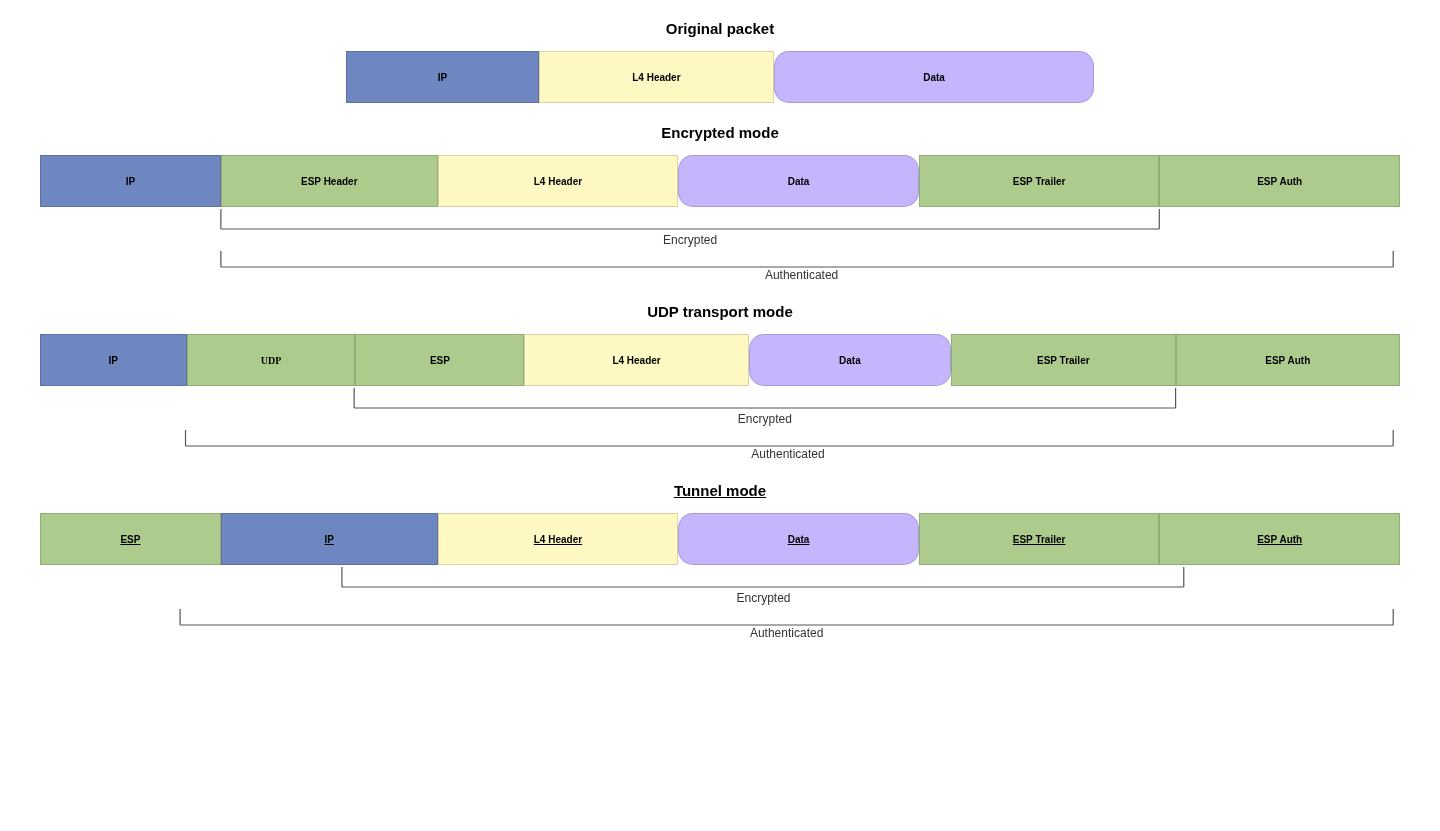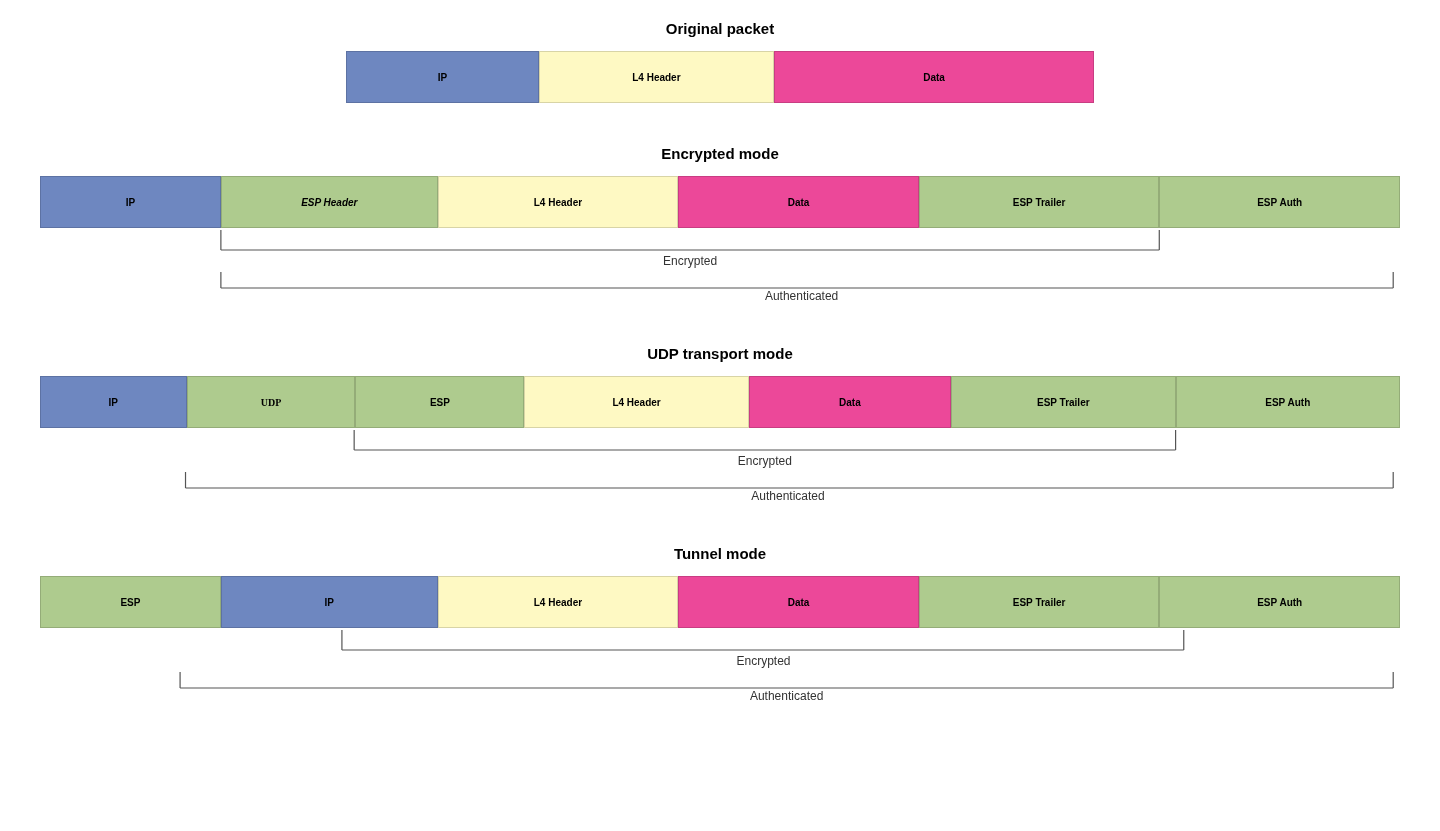--- a/index.html
+++ b/index.html
@@ -5,21 +5,21 @@
     * { box-sizing: border-box; margin: 0; padding: 0; }
     body {
       background: #ffffff;
       font-family: Arial, sans-serif;
       width: 1440px;
       min-height: 831px;
       padding: 20px 40px;
     }
 
     .diagram-section {
-      margin-bottom: 42px;
+      margin-bottom: 21px;
     }
 
     .section-title {
       text-align: center;
       font-weight: bold;
       font-size: 15px;
       margin-bottom: 14px;
       color: #000;
     }
 
@@ -35,32 +35,32 @@
       justify-content: center;
       font-size: 10px;
       font-weight: bold;
       color: #000;
       border: 1px solid rgba(0,0,0,0.15);
     }
 
     
     .blue    { background-color: #6e87c0; }
     .orange  { background-color: #fef9c3; }
-    .ltblue  { background-color: #ec4899; }
+    .ltblue  { background-color: #c4b5fd; border-radius: 15px; }
     .green   { background-color: #aecb8e; }
     .yellow  { background-color: #f5e08a; }
 
     
     .orig-ip        { flex: 1.8; }
     .orig-l4        { flex: 2.2; }
     .orig-data      { flex: 3; }
 
     
     .tr-ip          { flex: 1.5; }
-    .tr-esph        { flex: 1.8; font-style: italic; }
+    .tr-esph        { flex: 1.8; }
     .tr-l4          { flex: 2; }
     .tr-data        { flex: 2; }
     .tr-espt        { flex: 2; }
     .tr-espa        { flex: 2; }
 
     
     .udp-ip         { flex: 1.3; }
     .udp-udp        { flex: 1.5; font-family: Liberation Serif, serif; }
     .udp-esp        { flex: 1.5; }
     .udp-l4         { flex: 2; }
@@ -150,21 +150,21 @@
       <text x="53.3%" y="37" text-anchor="middle" font-size="12" fill="#333">Encrypted</text>
 
       <line x1="10.7%" y1="44" x2="10.7%" y2="60" stroke="#555" stroke-width="1.2"></line>
       <line x1="10.7%" y1="60" x2="99.5%" y2="60" stroke="#555" stroke-width="1.2"></line>
       <line x1="99.5%" y1="44" x2="99.5%" y2="60" stroke="#555" stroke-width="1.2"></line>
       <text x="55%" y="72" text-anchor="middle" font-size="12" fill="#333">Authenticated</text>
     </svg>
   </div>
 </div>
 
-<div class="diagram-section" style="margin-top:10px;">
+<div class="diagram-section" style="margin-top:10px;text-decoration:underline;">
   <div class="section-title">Tunnel mode</div>
   <div style="position:relative; width:100%;">
     <div class="packet-row">
       <div class="packet-cell green tun-esp">ESP</div>
       <div class="packet-cell blue tun-ip">IP</div>
       <div class="packet-cell orange tun-l4">L4 Header</div>
       <div class="packet-cell ltblue tun-data">Data</div>
       <div class="packet-cell green tun-espt">ESP Trailer</div>
       <div class="packet-cell green tun-espa">ESP Auth</div>
     </div>

